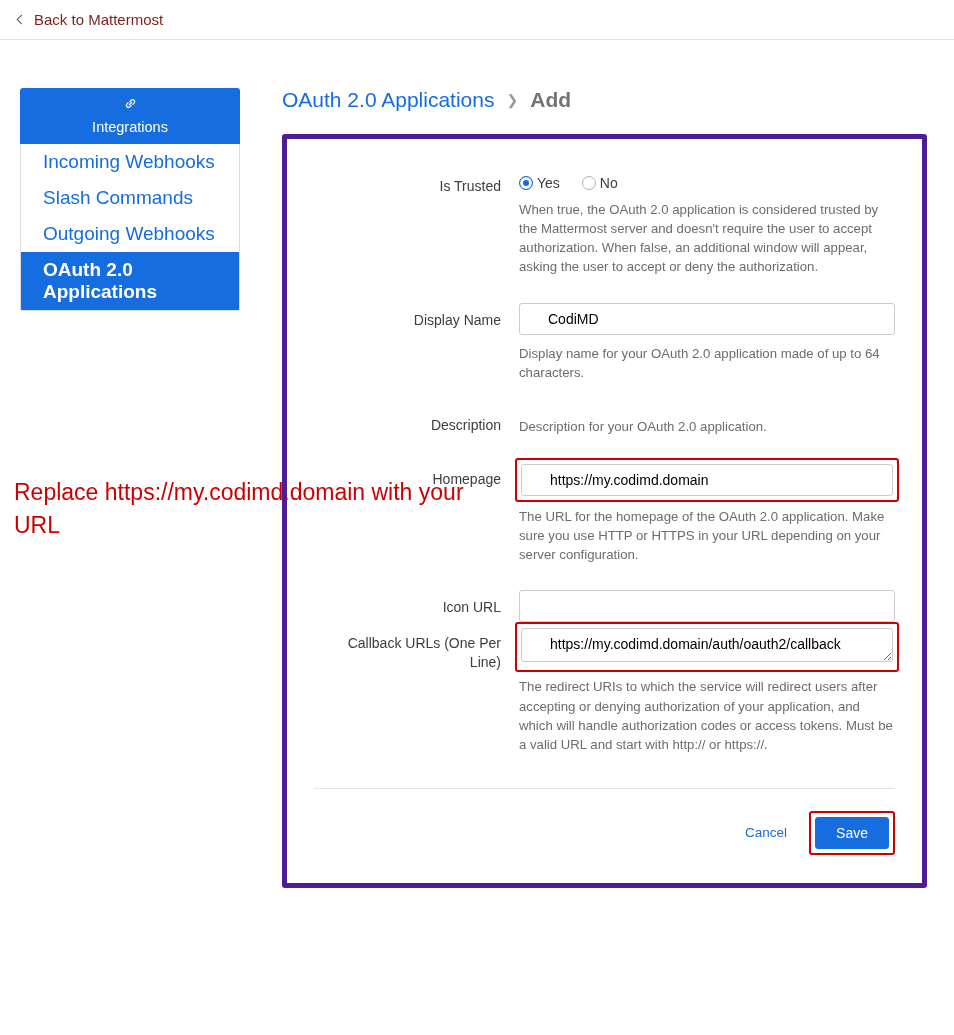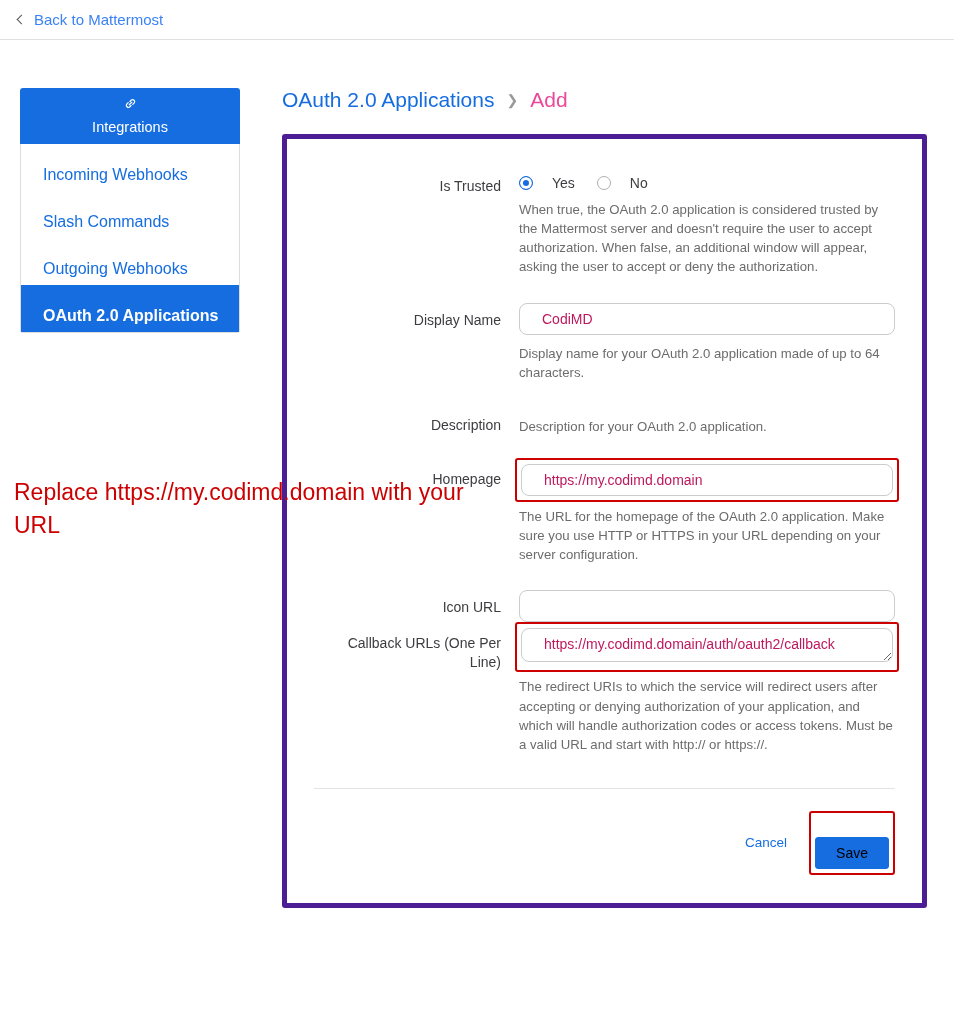--- a/index.html
+++ b/index.html
@@ -19,21 +19,21 @@
     display: flex;
     align-items: center;
     padding-left: 18px;
     background: #ffffff;
   }
   .back-link {
     display: flex;
     align-items: center;
     gap: 9px;
     font-size: 15px;
-    color: #3b82f6;
+    color: #7f1d1d;
     text-decoration: none;
     cursor: pointer;
   }
   .chev-left {
     display: inline-block;
     width: 7px; height: 7px;
     border-left: 1.6px solid #555;
     border-bottom: 1.6px solid #555;
     transform: rotate(45deg);
     position: relative;
@@ -68,23 +68,23 @@
     gap: 9px;
     border-radius: 3px 3px 0 0;
     flex-direction: column;
   }
   .link-icon {
     display: inline-block;
     width: 13px; height: 13px;
     position: relative;
   }
   .sidebar-item {
-    font-size: 16px;
+    font-size: 19px;
     color: #166de0;
-    padding: 22px 12px 7px 22px;
+    padding: 7px 12px 7px 22px;
     cursor: pointer;
     background: #fff;
   }
   .sidebar-item.active {
     background: #166de0;
     color: #ffffff;
     font-weight: bold;
   }
 
   
@@ -101,21 +101,21 @@
     white-space: nowrap;
   }
   .breadcrumb .crumb-link {
     color: #166de0;
     cursor: pointer;
   }
   .breadcrumb .crumb-sep {
     color: #999;
     font-size: 14px;
   }
-  .breadcrumb .crumb-current { color: #ec4899; }
+  .breadcrumb .crumb-current { color: #737373; font-weight: bold; }
 
   .panel {
     border: 5px solid #4c1d95;
     border-radius: 3px;
     background: #ffffff;
     padding: 30px 27px 18px 27px;
   }
 
   .form-row {
     display: flex;
@@ -139,25 +139,25 @@
     font-size: 13.2px;
     color: #6c6c6c;
     line-height: 1.45;
     margin-top: 9px;
     margin-bottom: 22px;
   }
   input.txt, textarea.txt {
     width: 100%;
     height: 32px;
     border: 1px solid #cccccc;
-    border-radius: 8px;
-    padding: 5px 22px;
+    border-radius: 3px;
+    padding: 5px 28px;
     font-size: 14px;
     font-family: "Liberation Sans", sans-serif;
-    color: #be185d;
+    color: #000000;
     background: #fff;
     outline: none;
   }
   textarea.txt {
     height: 34px;
     resize: vertical;
     overflow: hidden;
     line-height: 21px;
   }
   .highlight-box {
@@ -170,21 +170,21 @@
   
   .radios {
     display: flex;
     align-items: center;
     gap: 22px;
     padding-top: 6px;
   }
   .radio {
     display: flex;
     align-items: center;
-    gap: 19px;
+    gap: 4px;
     font-size: 14px;
     cursor: pointer;
   }
   .dot {
     width: 14px; height: 14px;
     border-radius: 50%;
     border: 1px solid #b0b0b0;
     background: #fff;
     display: inline-block;
     position: relative;
@@ -215,28 +215,27 @@
     cursor: pointer;
     font-family: "Liberation Sans", sans-serif;
   }
   .save-wrap {
     border: 2px solid #cc0000;
     border-radius: 3px;
     padding: 4px;
   }
   .save-btn {
     background: #166de0;
-    color: #000000;
+    color: #ffffff;
     border: 1px solid #166de0;
     border-radius: 3px;
     font-size: 14px;
     padding: 7px 20px;
     cursor: pointer;
     font-family: "Liberation Sans", sans-serif;
-    margin-top: 20px;
   }
 
   
   .annotation {
     position: absolute;
     left: 14px;
     top: 476px;
     width: 500px;
     color: #cc0000;
     font-size: 23px;

